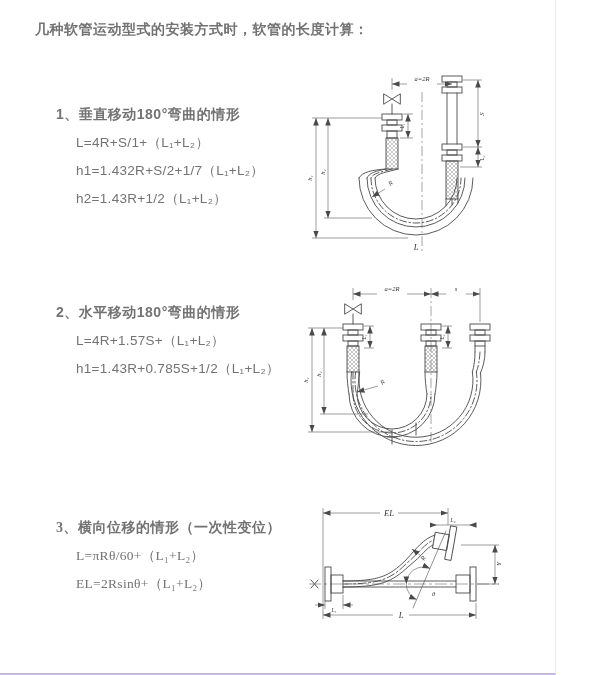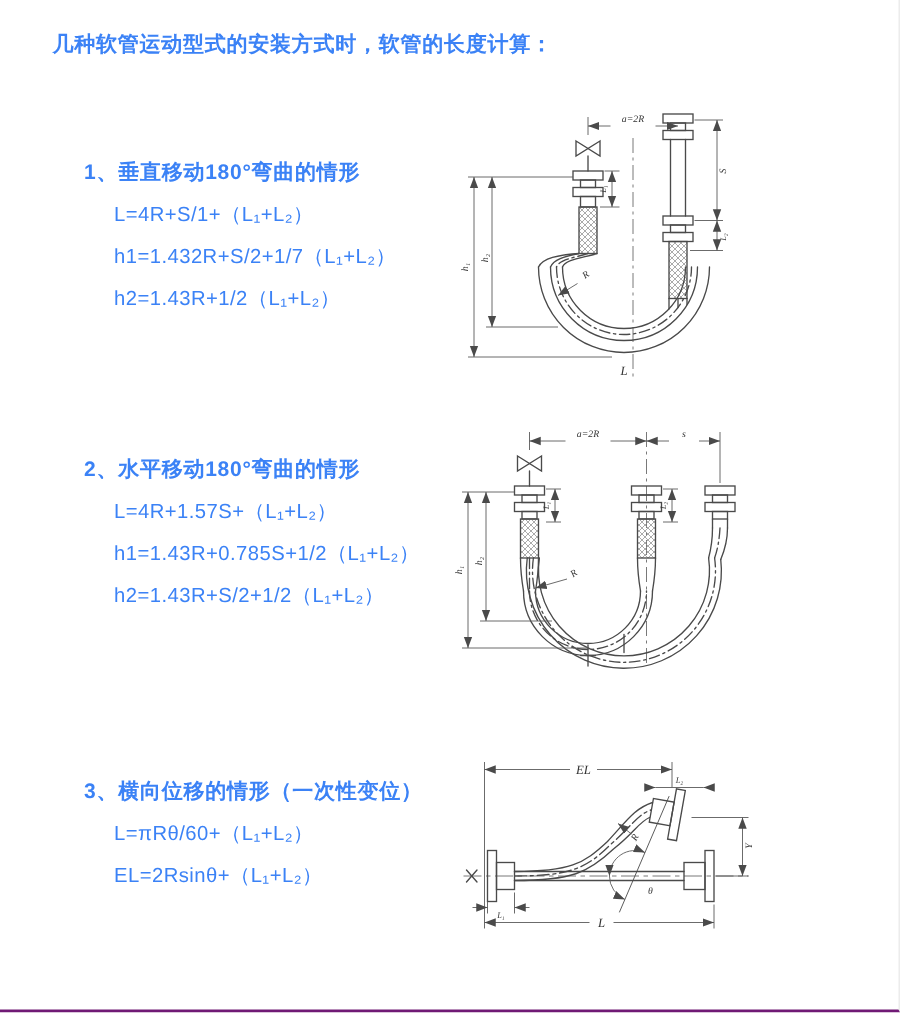--- a/index.html
+++ b/index.html
@@ -1,18 +1,18 @@
 <!DOCTYPE html>
 <html><head>
 <meta charset="utf-8">
 <style>
   html,body{margin:0;padding:0;background:#fff;}
-  .page{position:relative;width:600px;height:675px;background:#ffffff;overflow:hidden;
-        box-sizing:border-box;border-right:1px solid #ececec;border-bottom:2px solid #701a75;
-        font-family:"Liberation Sans","DejaVu Sans",sans-serif;color:#3b82f6;}
+  .page{position:relative;width:556px;height:675px;background:#ffffff;overflow:hidden;
+        box-sizing:border-box;border-right:1px solid #ececec;border-bottom:2px solid #c4b5fd;
+        font-family:"Liberation Sans","DejaVu Sans",sans-serif;color:#737373;}
   .doc-title{position:absolute;left:35px;top:21px;font-size:14px;font-weight:bold;letter-spacing:.5px;}
   .section{position:absolute;left:44px;width:270px;margin-left:12px;}
   .sec-heading{font-size:14px;font-weight:bold;letter-spacing:.5px;}
   .formulas{margin-top:5px;margin-left:20px;}
   .formula{height:28px;line-height:28px;font-size:13.5px;letter-spacing:.3px;white-space:nowrap;}
   .diag{position:absolute;}
   svg{display:block;}
   .draw{stroke:#4a4a4a;stroke-width:0.9;fill:none;stroke-linecap:round;}
   .dimline{stroke:#5a5a5a;stroke-width:0.6;fill:none;}
   .cl{stroke:#6a6a6a;stroke-width:0.6;fill:none;}
@@ -35,25 +35,24 @@
       <div class="formula">h1=1.432R+S/2+1/7（L₁+L₂）</div>
       <div class="formula">h2=1.43R+1/2（L₁+L₂）</div>
     </div>
   </div>
 
   <div class="section" style="top:304px;">
     <div class="sec-heading">2、水平移动180°弯曲的情形</div>
     <div class="formulas">
       <div class="formula">L=4R+1.57S+（L₁+L₂）</div>
       <div class="formula">h1=1.43R+0.785S+1/2（L₁+L₂）</div>
-      <div class="formula">h2=1.43R+S/2+1/2（L₁+L₂）</div>
     </div>
   </div>
 
-  <div class="section" style="top:519px;">
+  <div class="section" style="top:519px;font-family:Liberation Serif, serif;">
     <div class="sec-heading">3、横向位移的情形（一次性变位）</div>
     <div class="formulas">
       <div class="formula">L=πRθ/60+（L₁+L₂）</div>
       <div class="formula">EL=2Rsinθ+（L₁+L₂）</div>
     </div>
   </div>
 
   <svg class="diag" style="left:300px;top:72px;" width="290" height="195" viewBox="0 0 290 195">
     <defs>
       <marker id="a1" markerWidth="9" markerHeight="8" refX="7.5" refY="4" orient="auto-start-reverse" markerUnits="userSpaceOnUse">

